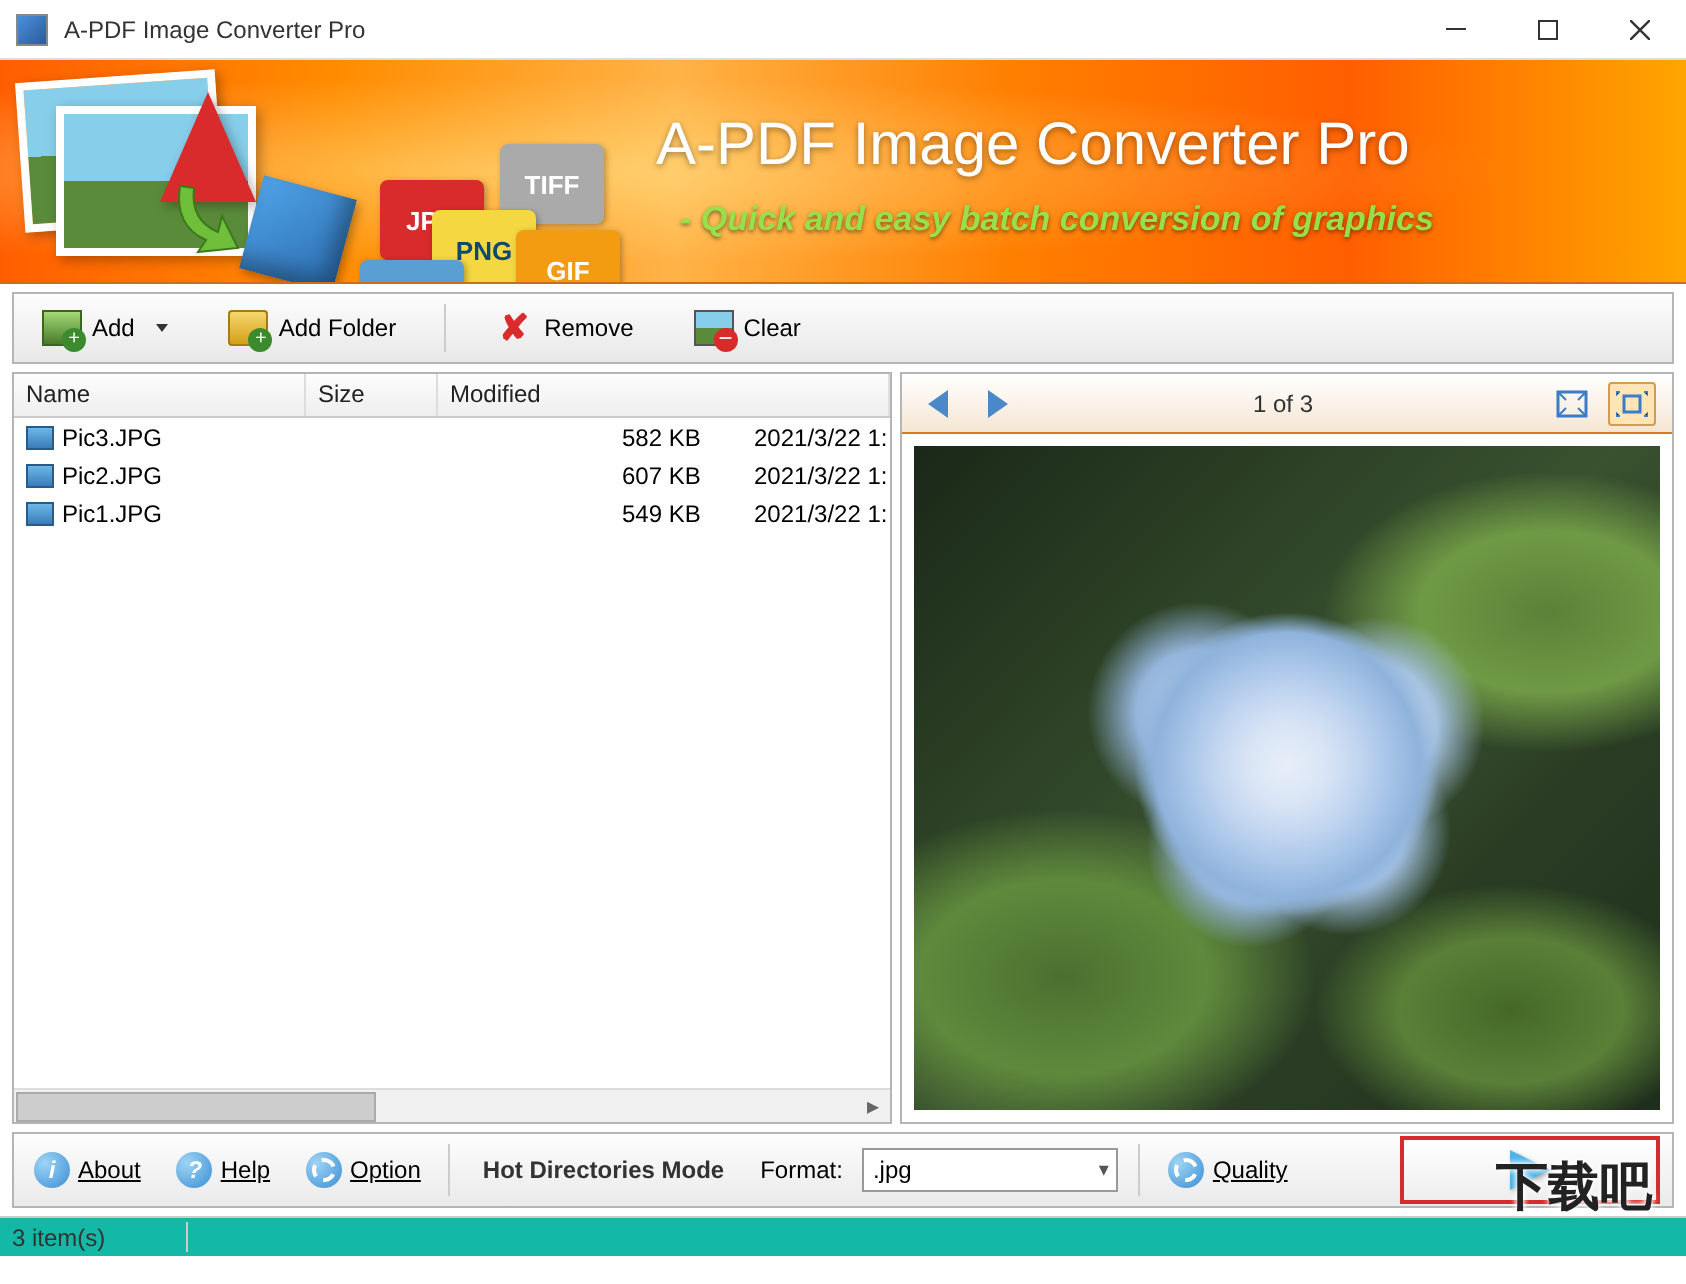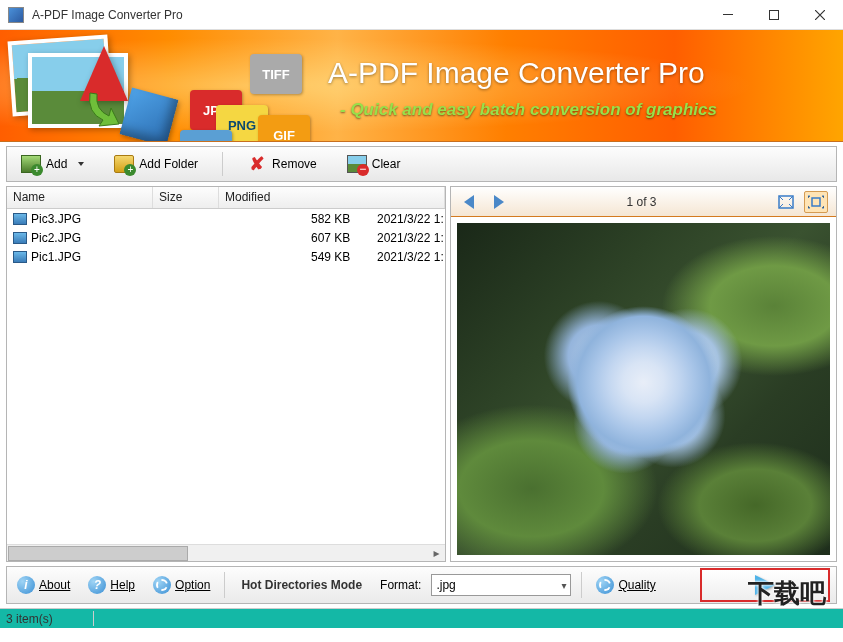--- a/index.html
+++ b/index.html
@@ -16,21 +16,21 @@
 .banner::before { content:""; position:absolute; inset:0; background: radial-gradient(ellipse at 30% 50%, rgba(255,255,180,.4), transparent 60%); }
 .banner .logo-stack { position: absolute; left: 10px; top: 8px; width: 180px; height: 95px; }
 .banner .logo-stack .photo { position:absolute; width:100px; height:75px; border:4px solid #fff; background: linear-gradient(#87ceeb 50%,#5a8b3a 50%); box-shadow: 2px 2px 6px rgba(0,0,0,.3); }
 .banner .logo-stack .photo.p1 { left:0; top:0; transform: rotate(-4deg); }
 .banner .logo-stack .photo.p2 { left:18px; top:15px; }
 .banner .logo-stack .cone { position:absolute; left:70px; top:8px; width:0; height:0; border-left:24px solid transparent; border-right:24px solid transparent; border-bottom:55px solid #d92b2b; filter: drop-shadow(2px 2px 3px rgba(0,0,0,.3)); }
 .banner .logo-stack .arrow { position:absolute; left:75px; top:50px; width:40px; height:40px; }
 .banner .logo-stack .cube { position:absolute; left:115px; top:55px; width:48px; height:48px; background: linear-gradient(135deg,#4fa3e8,#2b6cb0); transform: rotate(15deg); box-shadow: inset -6px -6px 10px rgba(0,0,0,.3), 2px 2px 5px rgba(0,0,0,.3); }
 .banner .fmt { position:absolute; width:52px; height:40px; border-radius:4px; display:flex; align-items:center; justify-content:center; font-weight:bold; font-size:13px; color:#fff; box-shadow: 1px 1px 3px rgba(0,0,0,.3); }
 .banner .fmt.jpg { left:190px; top:60px; background:#d92b2b; }
-.banner .fmt.tiff { left:250px; top:24px; background:#aaa; }
+.banner .fmt.tiff { left:250px; top:42px; background:#aaa; }
 .banner .fmt.png { left:216px; top:75px; background:#f5d742; color:#0c4a6e; }
 .banner .fmt.bmp { left:180px; top:100px; background:#5a9fd4; }
 .banner .fmt.gif { left:258px; top:85px; background:#f39c12; }
 .banner .htitle { position:absolute; left:328px; top:26px; font-size:30px; color:#fff; font-weight:normal; text-shadow: 0 1px 3px rgba(0,0,0,.4); }
 .banner .hsub { position:absolute; left:340px; top:70px; font-size:17px; color:#98e04a; font-style: italic; font-weight:bold; text-shadow: 0 1px 2px rgba(0,0,0,.5); }
 
 
 .toolbar { height: 36px; margin: 4px 6px 0 6px; border: 1px solid #b5b5b5; background: linear-gradient(#fdfdfd,#e8e8e8); display: flex; align-items: center; padding: 0 8px; gap: 18px; }
 .toolbar .tbtn { display: flex; align-items: center; gap: 5px; padding: 3px 6px; cursor: pointer; border-radius: 2px; }
 .toolbar .drop { width:0; height:0; border-left:3px solid transparent; border-right:3px solid transparent; border-top:4px solid #333; margin-left:6px; }
@@ -84,21 +84,21 @@
 }
 
 
 .bottom { height: 38px; margin: 4px 6px 0 6px; border: 1px solid #b5b5b5; background: linear-gradient(#fdfdfd,#eaeaea); display:flex; align-items:center; padding: 0 6px; gap: 10px; position:relative; }
 .bbtn { display:flex; align-items:center; gap:4px; padding:3px 4px; cursor:pointer; border-radius:2px; }
 .info-icon { width:18px; height:18px; border-radius:50%; background: radial-gradient(circle at 30% 30%, #9fd4f5, #3a8fd4); color:#fff; display:flex; align-items:center; justify-content:center; font-weight:bold; font-style:italic; font-size:12px; }
 .gear-icon { width:18px; height:18px; border-radius:50%; background: radial-gradient(circle at 30% 30%, #9fd4f5, #3a8fd4); position:relative; }
 .gear-icon::before { content:""; position:absolute; inset:3px; border:2px dashed #fff; border-radius:50%; }
 .hot-mode { font-weight:bold; color:#333; margin-left:6px; }
 .fmt-label { margin-left: 8px; }
-.fmt-select { width:140px; height:22px; border:1px solid #999; background:#fff; padding:0 4px; cursor:pointer; display:flex; align-items:center; justify-content:space-between; }
+.fmt-select { width:128px; height:22px; border:1px solid #999; background:#fff; padding:0 4px; cursor:pointer; display:flex; align-items:center; justify-content:space-between; }
 .bottom .vsep { width:1px; height:26px; background:#ccc; }
 .convert-btn { width:130px; height:34px; border:2px solid #d92b2b; background: linear-gradient(#fff,#eee); margin-left:auto; display:flex; align-items:center; justify-content:center; cursor:pointer; position:relative; }
 .convert-btn .play { width:0; height:0; border-top:10px solid transparent; border-bottom:10px solid transparent; border-left:20px solid #4fb3e8; filter: drop-shadow(1px 1px 1px rgba(0,0,0,.3)); }
 .watermark { position:absolute; right:10px; bottom:-8px; font-size:26px; font-weight:900; color:#222; font-family: "Microsoft YaHei", sans-serif; text-shadow: 0 0 3px #fff, 0 0 3px #fff; pointer-events:none; }
 
 
 .status { height: 20px; border-top: 1px solid #ccc; background:#14b8a6; padding: 2px 6px; font-size:12px; color:#333; margin-top:4px; display:flex; align-items:center; }
 .status .cell { border-right:1px solid #ccc; padding-right:40px; height:100%; display:flex; align-items:center; }
 
 svg { display:block; }

